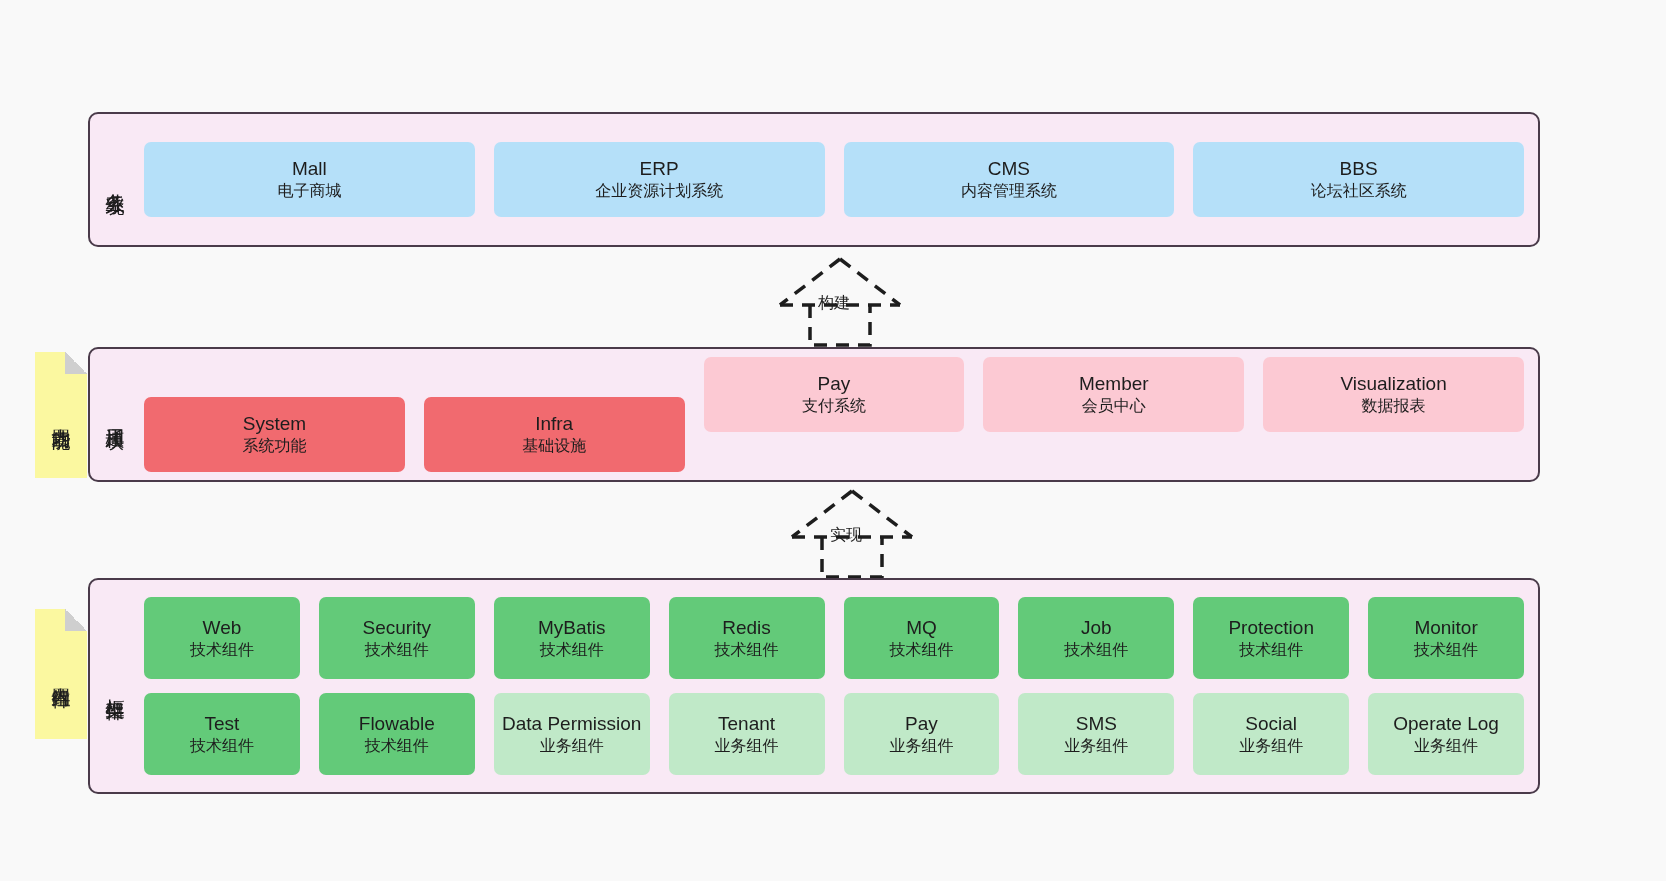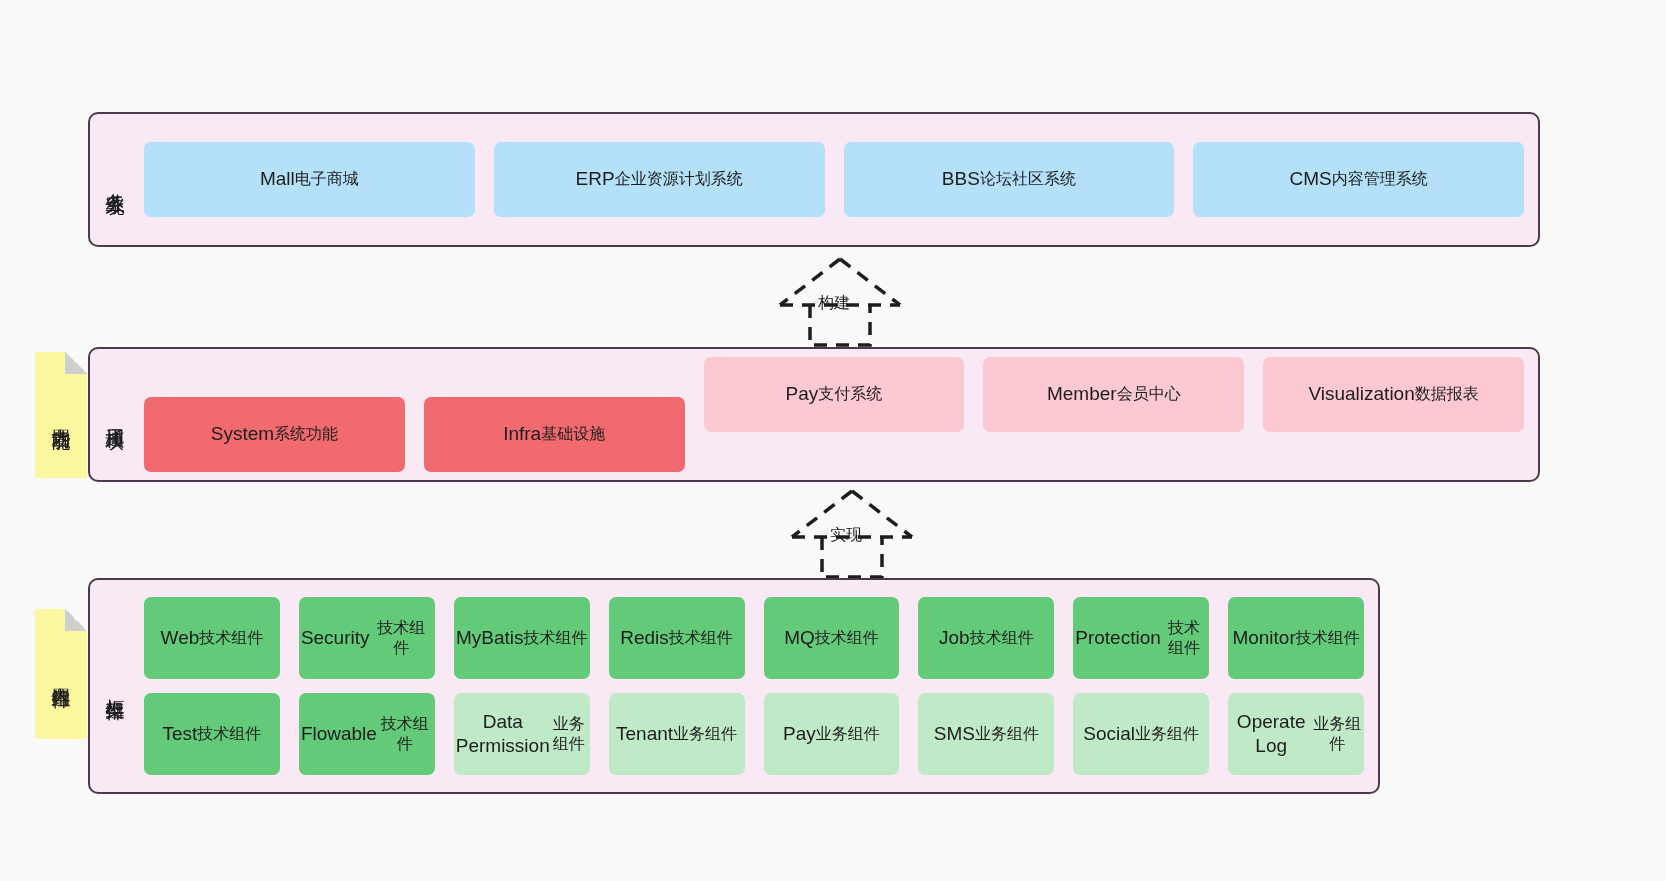--- a/index.html
+++ b/index.html
@@ -50,43 +50,42 @@
     padding: 0 14px 0 4px;
   }
   .row {
     display: flex;
     gap: 19px;
   }
   .card {
     flex: 1 1 0;
     border-radius: 7px;
     display: flex;
-    flex-direction: row;
+    flex-direction: column;
     align-items: center;
     justify-content: center;
-    text-align: center;
     color: #1d1d1d;
     line-height: 1.28;
     padding: 4px 2px;
     user-select: none;
   }
   .card .ctitle { font-size: 19px; }
   .card .csub   { font-size: 16px; }
 
   
   .c-blue       { background: #b5e0f9; }
   .c-red        { background: #f16a6f; margin-top: 40px; }
   .c-pink       { background: #fcc9d3; }
   .c-green      { background: #63ca79; }
   .c-lightgreen { background: #c0e9c8; }
 
   
   #layer-business  { left: 88px;  top: 112px; width: 1452px; height: 135px; }
   #layer-common    { left: 88px;  top: 347px; width: 1452px; height: 135px; }
-  #layer-framework { left: 88px;  top: 578px; width: 1292px; height: 216px; }
+  #layer-framework { left: 88px;  top: 578px; width: 1452px; height: 216px; }
 
   #layer-business  .card,
   #layer-common    .card { height: 75px; }
   #layer-framework .card { height: 82px; }
 
   
   .note {
     position: absolute;
     width: 52px;
     background: #fbf8a0;
@@ -139,26 +138,26 @@
       <div class="row">
         <div class="card c-blue">
           <div class="ctitle">Mall</div>
           <div class="csub">电子商城</div>
         </div>
         <div class="card c-blue">
           <div class="ctitle">ERP</div>
           <div class="csub">企业资源计划系统</div>
         </div>
         <div class="card c-blue">
+          <div class="ctitle">CMS</div>
+          <div class="csub">内容管理系统</div>
+        </div>
+        <div class="card c-blue">
           <div class="ctitle">BBS</div>
           <div class="csub">论坛社区系统</div>
-        </div>
-        <div class="card c-blue">
-          <div class="ctitle">CMS</div>
-          <div class="csub">内容管理系统</div>
         </div>
       </div>
     </div>
   </div>
 
   <div class="arrow" id="arrow-build">
     <svg width="200" height="95" viewBox="0 0 200 95" aria-hidden="true">
       <path d="M 100 6 L 160 52 M 100 6 L 40 52" fill="none" stroke="#1d1d1d" stroke-width="3.5" stroke-dasharray="13 9"></path>
       <path d="M 40 52 L 160 52" fill="none" stroke="#1d1d1d" stroke-width="3.5" stroke-dasharray="13 9"></path>
       <path d="M 70 52 L 70 92 L 130 92 L 130 52" fill="none" stroke="#1d1d1d" stroke-width="3.5" stroke-dasharray="13 9"></path>

